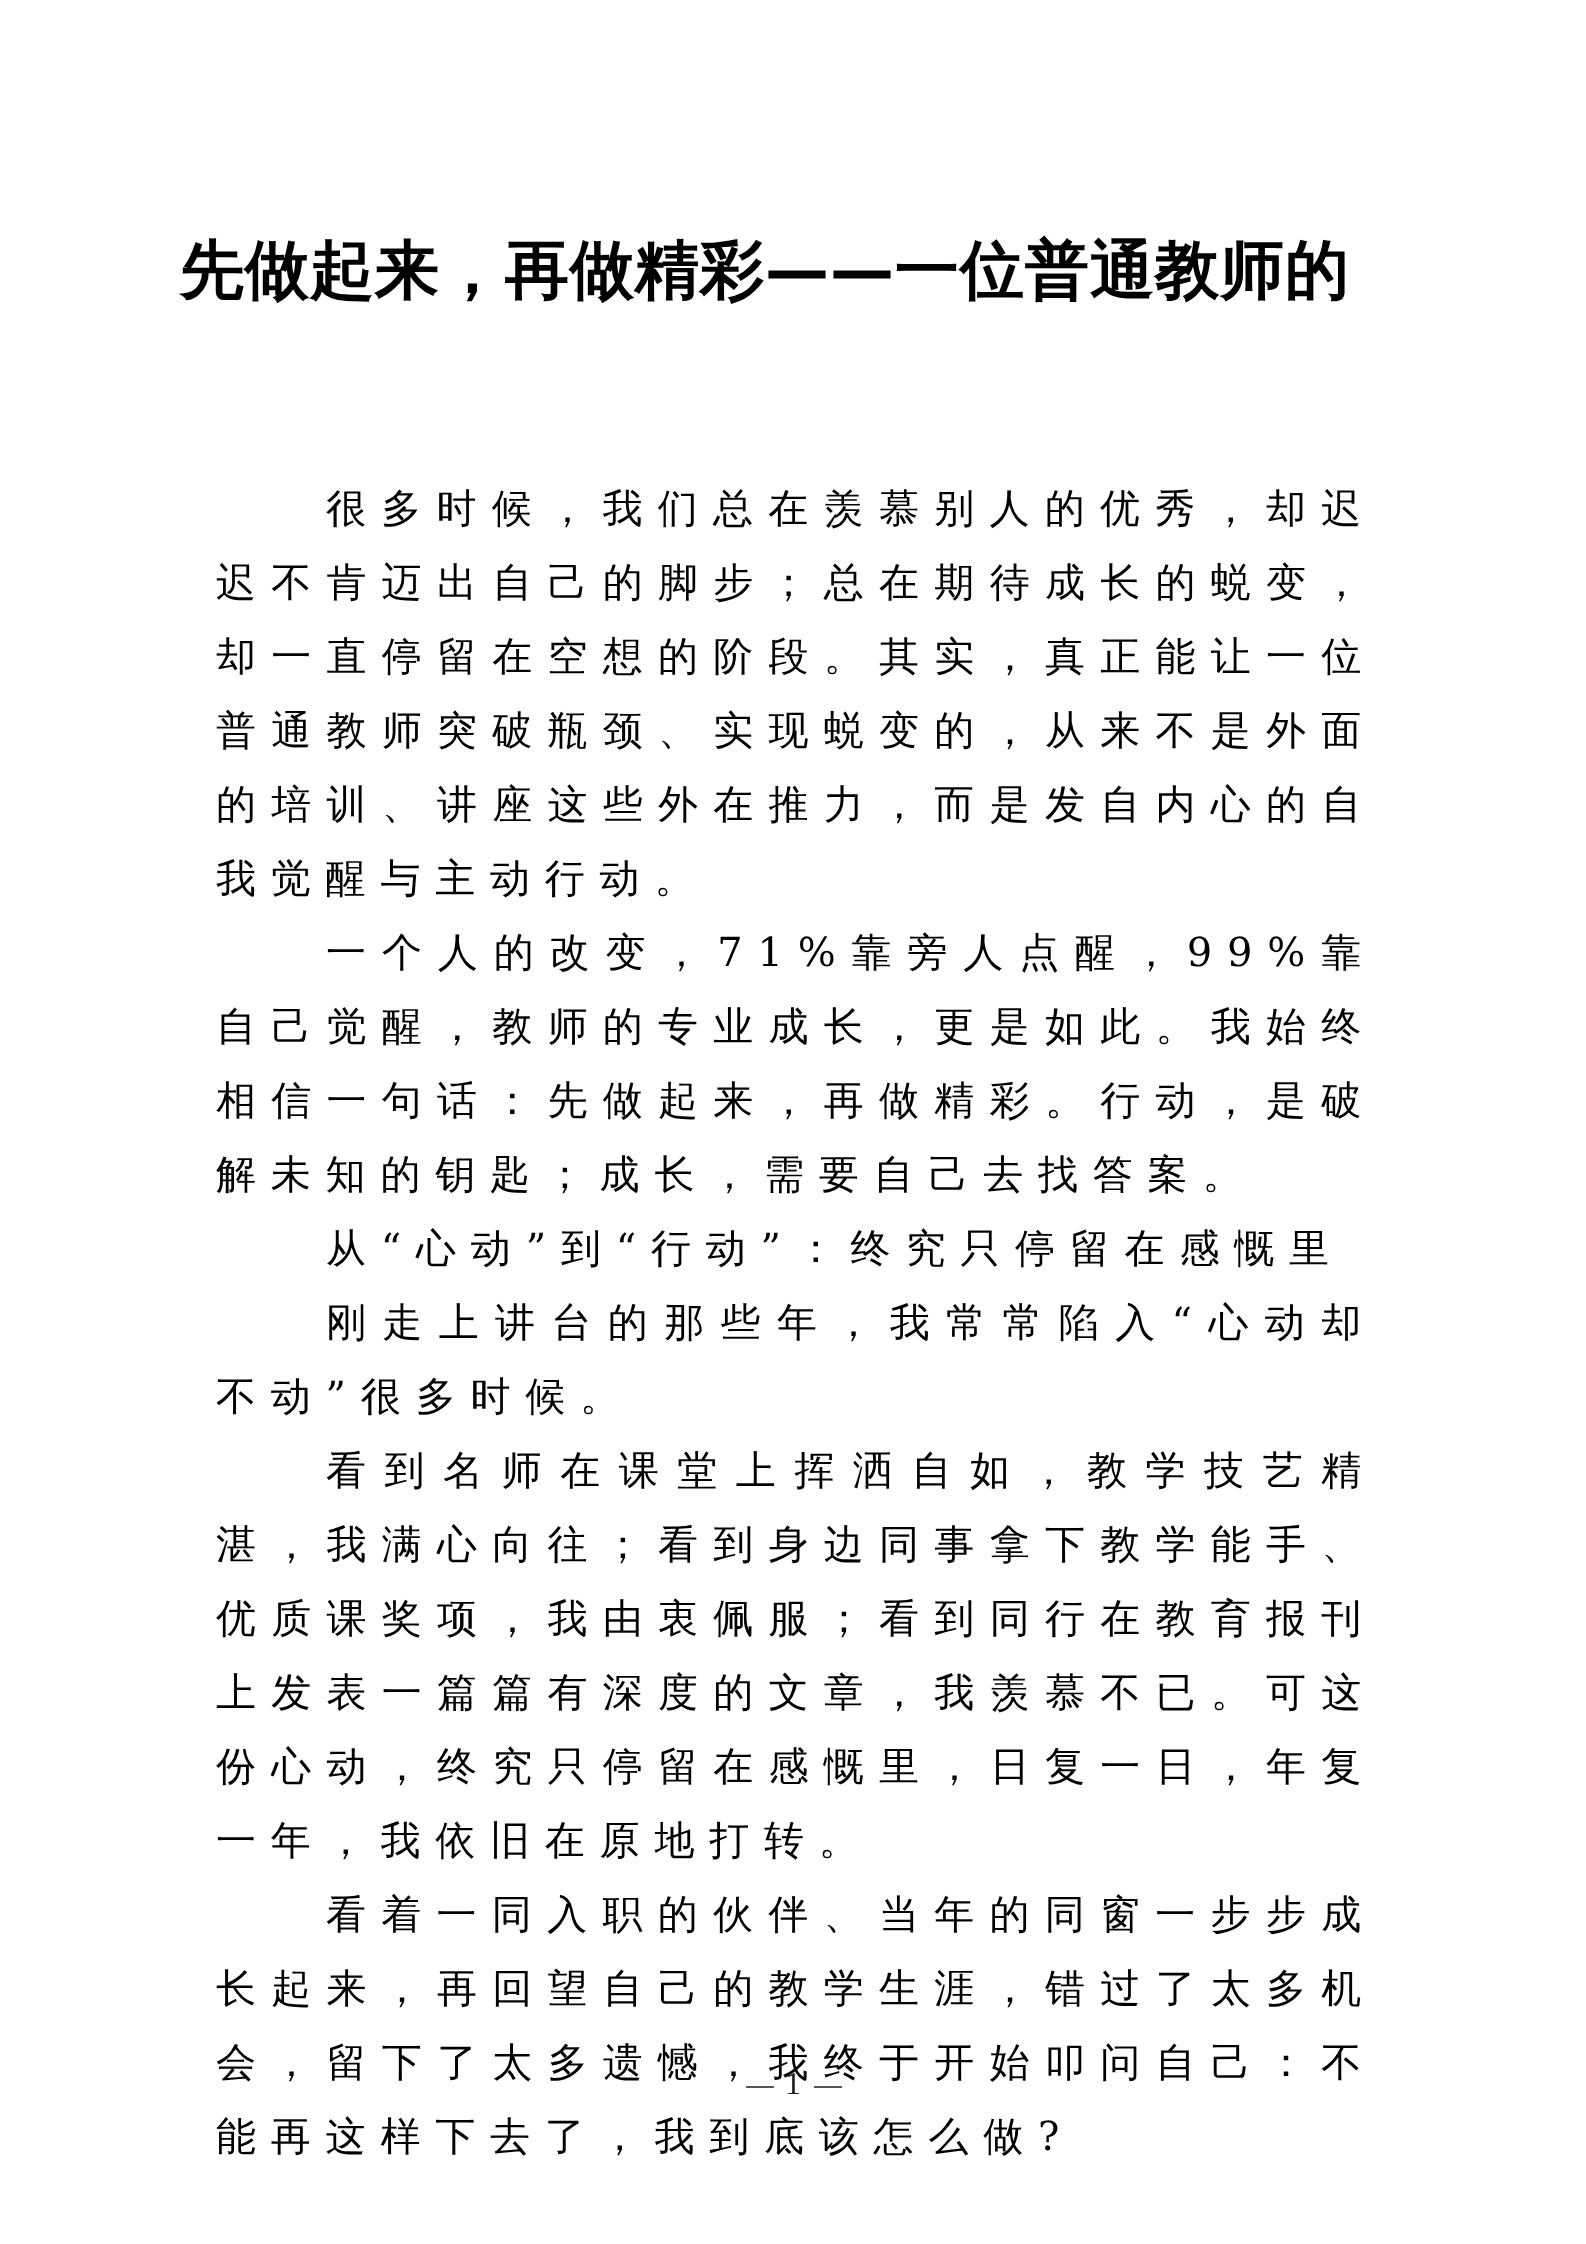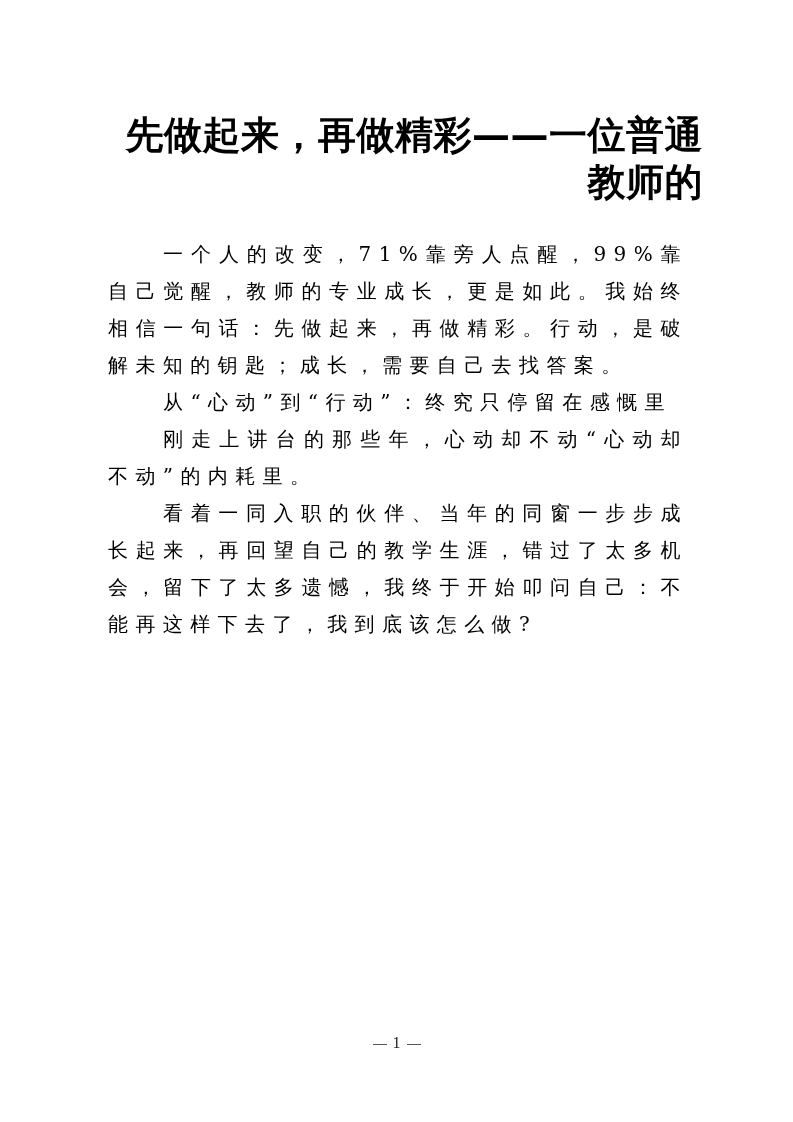--- a/index.html
+++ b/index.html
@@ -19,24 +19,24 @@
       left: 0; top: 0;
       width: 793px;
       height: 1122px;
       background: #ffffff;
     }
     .title {
       position: absolute;
       left: 90px;
       width: 613px;
       top: 112px;
-      text-align: right;
+      text-align: left;
       font-family: "DejaVu Sans", "Liberation Sans", sans-serif;
       font-weight: bold;
-      font-size: 38px;
+      font-size: 32px;
       line-height: 47px;
       letter-spacing: 0.5px;
       margin: 0;
     }
     .body {
       position: absolute;
       left: 108px;
       width: 580px;
       top: 236px;
       font-family: "DejaVu Serif", "Liberation Serif", serif;
@@ -71,23 +71,25 @@
   </style>
 </head>
 <body>
 
 <div class="page">
   <h1 class="title">
     <div>先做起来，再做精彩——一位普通教师的</div>
   </h1>
 
   <div class="body">
+    <p>很多时候，我们总在羡慕别人的优秀，却迟迟不肯迈出自己的脚步；总在期待成长的蜕变，却一直停留在空想的阶段。其实，真正能让一位普通教师突破瓶颈、实现蜕变的，从来不是外面的培训、讲座这些外在推力，而是发自内心的自我觉醒与主动行动。</p>
     <p>一个人的改变，71%靠旁人点醒，99%靠自己觉醒，教师的专业成长，更是如此。我始终相信一句话：先做起来，再做精彩。行动，是破解未知的钥匙；成长，需要自己去找答案。</p>
     <p>从“心动”到“行动”：终究只停留在感慨里</p>
-    <p>刚走上讲台的那些年，心动却不动“心动却不动”的内耗里。</p>
+    <p>刚走上讲台的那些年，我常常陷入“心动却不动”很多时候。</p>
+    <p>看到名师在课堂上挥洒自如，教学技艺精湛，我满心向往；看到身边同事拿下教学能手、优质课奖项，我由衷佩服；看到同行在教育报刊上发表一篇篇有深度的文章，我羡慕不已。可这份心动，终究只停留在感慨里，日复一日，年复一年，我依旧在原地打转。</p>
     <p>看着一同入职的伙伴、当年的同窗一步步成长起来，再回望自己的教学生涯，错过了太多机会，留下了太多遗憾，我终于开始叩问自己：不能再这样下去了，我到底该怎么做?</p>
 
   </div>
 
   <div class="footer">
     <span class="dash"></span><span>1</span><span class="dash"></span>
   </div>
 </div>
 
 </body></html>

